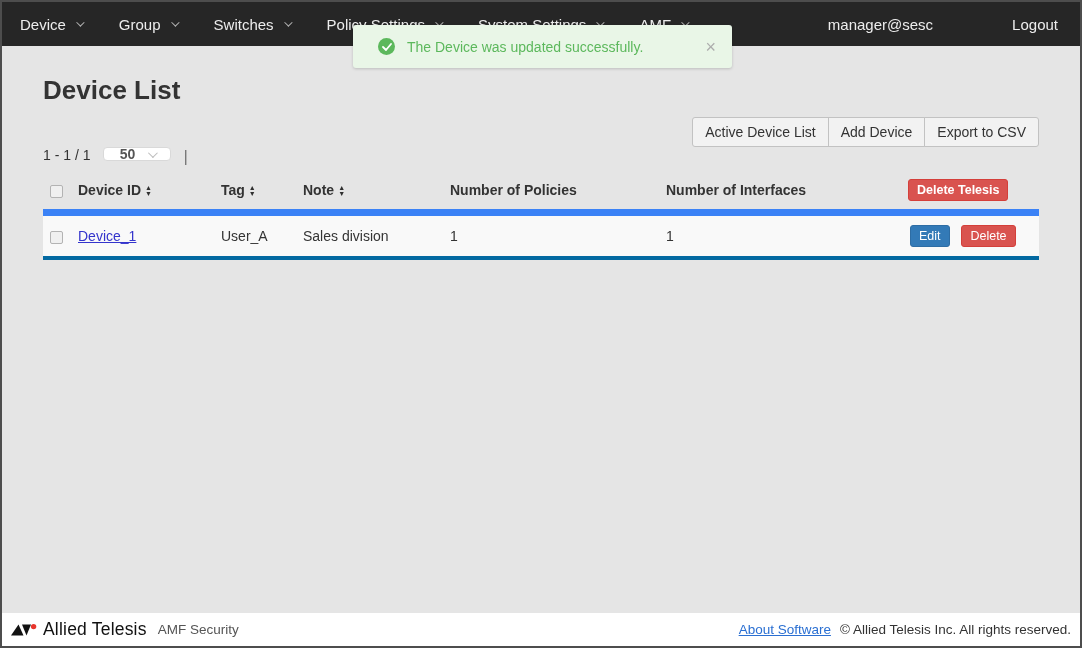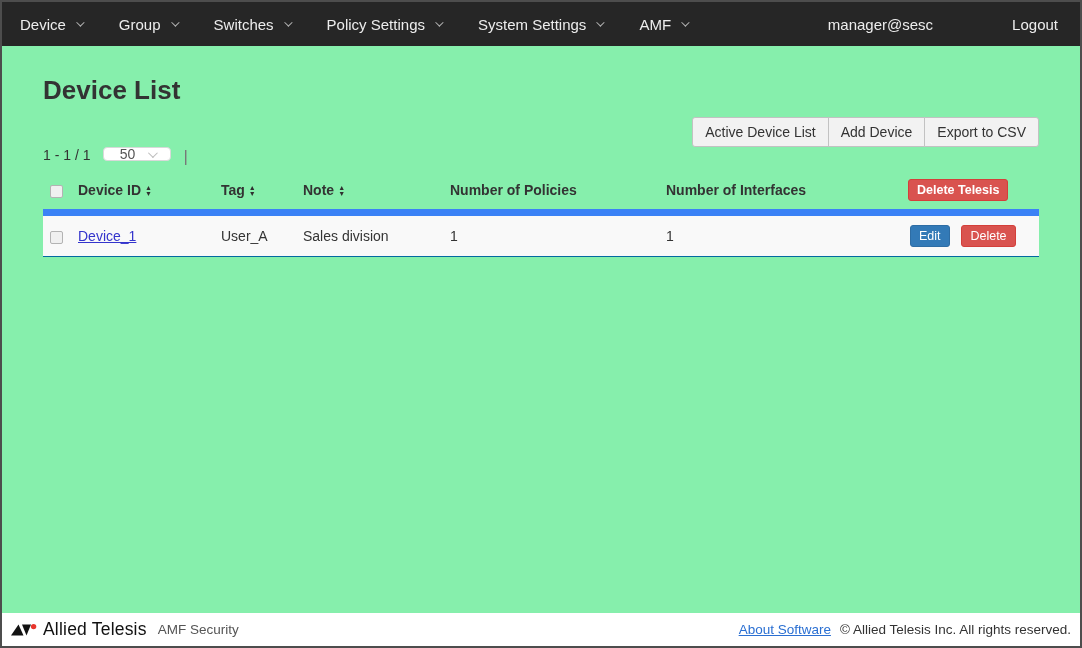--- a/index.html
+++ b/index.html
@@ -1,19 +1,19 @@
 <!DOCTYPE html>
 <html><head>
 <meta charset="utf-8">
 <style>
   * { box-sizing: border-box; }
   html,body { margin:0; padding:0; background:#888; }
   body { font-family:"Liberation Sans", sans-serif; }
   .page { position:relative; width:1082px; height:648px; margin:0 auto;
-          border:2px solid #4d4d4d; background:#86efac; overflow:hidden; }
+          border:2px solid #4d4d4d; background:#e5e5e5; overflow:hidden; }
 
   
   .navbar { height:44px; background:#262626; display:flex; align-items:center;
             padding:0 22px 0 18px; color:#ededed; font-size:15px; }
   .nav-left { display:flex; align-items:center; gap:37px; }
   .nav-item { display:flex; align-items:center; gap:10px; cursor:pointer; white-space:nowrap; }
   .chev { width:6px; height:6px; border-right:1.5px solid #b5b5b5; border-bottom:1.5px solid #b5b5b5;
           transform:rotate(45deg) translateY(-2px); }
   .nav-right { margin-left:auto; display:flex; align-items:center; gap:48px; }
   .nav-user { cursor:default; }
@@ -37,36 +37,36 @@
   .btn { height:30px; padding:0 12px; background:#f2f2f2; border:1px solid #c2c2c2;
          color:#333; font-size:14px; display:flex; align-items:center; cursor:pointer; white-space:nowrap; }
   .btn + .btn { margin-left:-1px; }
   .btn:first-child { border-radius:3px 0 0 3px; }
   .btn:last-child  { border-radius:0 3px 3px 0; }
 
   .controls { display:flex; font-size:14px; color:#333; }
   .range { margin-right:13px; }
   .select { width:68px; height:14px; border:1px solid #d9d9d9; border-radius:4px;
             display:flex; align-items:center; justify-content:center; gap:13px;
-            color:#555; cursor:pointer; background:#fff; }
+            color:#555; cursor:pointer; background:#fff;font-weight:bold; }
   .chev2 { width:7px; height:7px; border-right:1.5px solid #bcbcbc; border-bottom:1.5px solid #bcbcbc;
            transform:rotate(45deg) translateY(-2px); }
   .sep { margin:0 12px; color:#777; font-size:17px; }
   .search { width:183px; height:30px; border:1px solid #d9d9d9; border-radius:4px;
             display:flex; align-items:center; padding:0 10px; gap:7px; background:#fff; }
   .search input { border:none; outline:none; flex:1; min-width:0; font-size:14px; color:#333;
                   font-family:inherit; background:transparent; }
   .search input::placeholder { color:#a9a9a9; }
 
   
   table { width:100%; border-collapse:collapse; table-layout:fixed; margin-top:7px;
           font-size:14px; color:#333; }
   thead th { text-align:left; font-weight:bold; padding:5px 0 8px; border-bottom:7px solid #3b82f6;
              vertical-align:middle; white-space:nowrap; }
-  tbody td { padding:9px 0; background:#f9f9f9; border-bottom:1px solid #0369a1; vertical-align:middle; }
+  tbody td { padding:9px 0; background:#f9f9f9; border-bottom:4px solid #0369a1; vertical-align:middle; }
   .cb-cell { padding-left:7px !important; }
   .checkbox { display:inline-block; width:13px; height:13px; background:#f0f0f0;
               border:1px solid #b3b3b3; border-radius:2px; cursor:pointer; vertical-align:middle; }
   .sort { display:inline-flex; flex-direction:column; margin-left:4px; vertical-align:middle; }
   .sort span { font-size:7px; line-height:6px; color:#2f2f2f; }
   .link { color:#3434cc; text-decoration:underline; cursor:pointer; }
   .sbtn { display:inline-flex; align-items:center; height:22px; padding:0 8px; border-radius:3px;
           color:#fff; font-size:12.5px; cursor:pointer; border:1px solid transparent; white-space:nowrap; }
   .sbtn.red  { background:#d9534f; border-color:#d43f3a; }
   .sbtn.blue { background:#337ab7; border-color:#2e6da4; }
@@ -114,20 +114,29 @@
         <span>AMF</span>
         <span class="chev"></span>
       </div>
     </div>
     <div class="nav-right">
       <span class="nav-user">manager@sesc</span>
       <span class="nav-logout">Logout</span>
     </div>
   </div>
 
+  <div class="toast">
+    <span class="toast-icon">
+      <svg width="10" height="8" viewBox="0 0 10 8">
+          <polyline points="1,4 4,7 9,1" fill="none" stroke="#fff" stroke-width="1.8" stroke-linecap="round" stroke-linejoin="round"></polyline>
+        </svg>
+    </span>
+    <span class="toast-msg">The Device was updated successfully.</span>
+    <span class="toast-close">×</span>
+  </div>
 
   <div class="content">
     <h1 class="page-title">Device List</h1>
 
     <div class="toolbar">
       <div class="btn-group">
         <div class="btn">Active Device List</div>
         <div class="btn">Add Device</div>
         <div class="btn">Export to CSV</div>
       </div>

